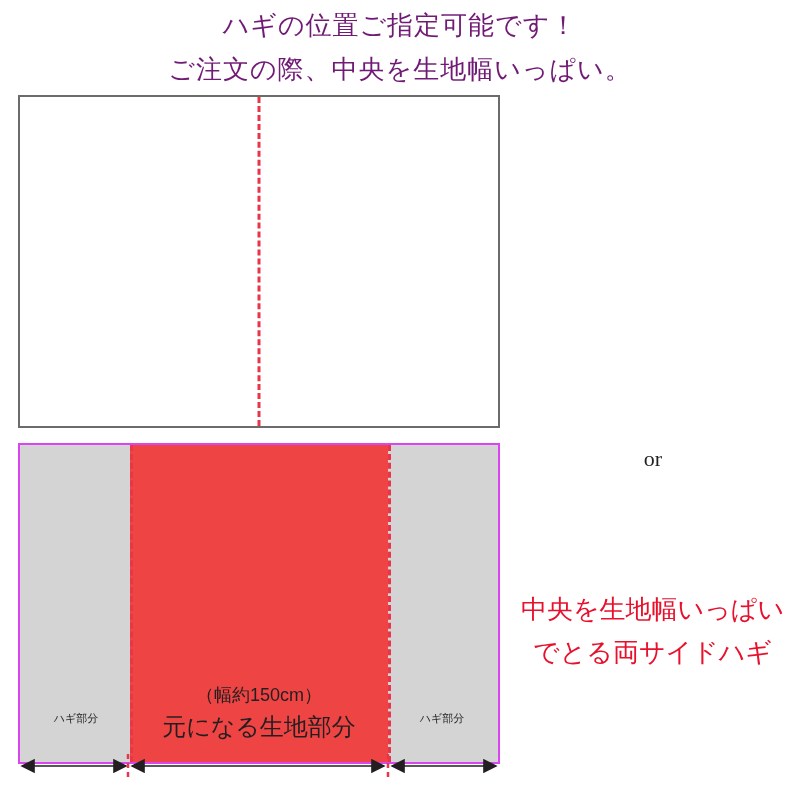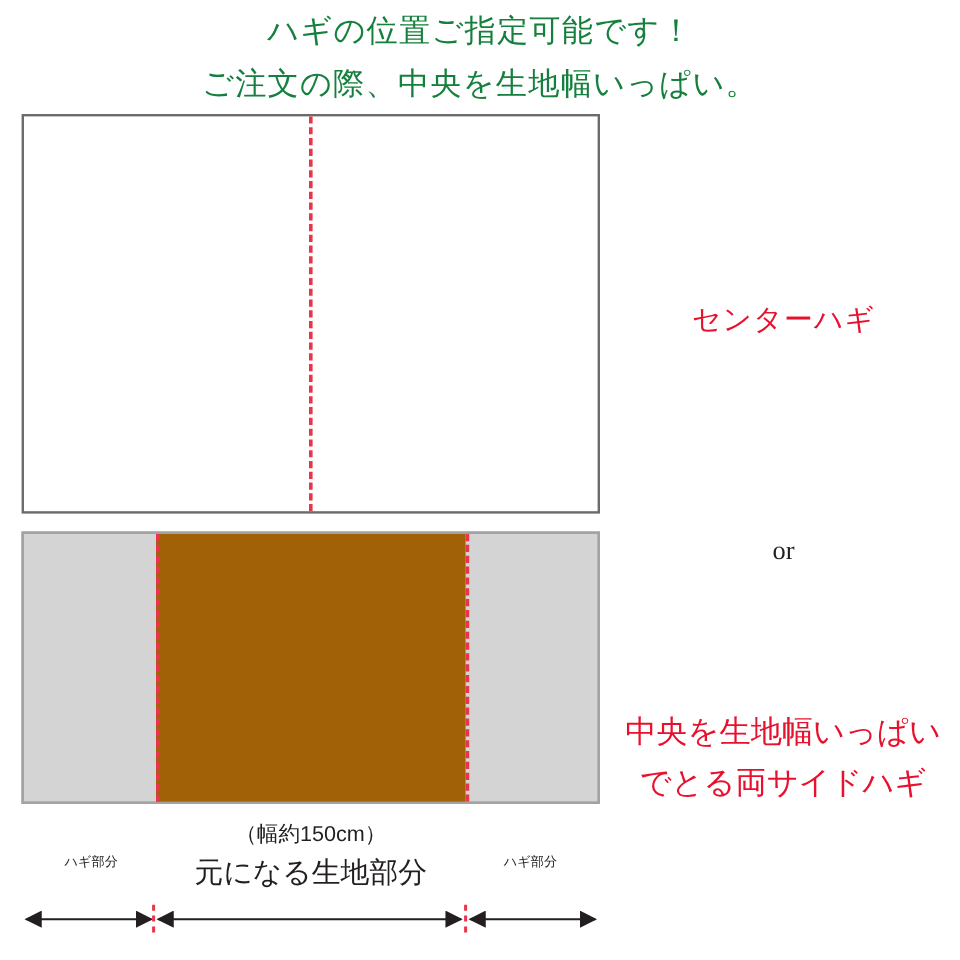--- a/index.html
+++ b/index.html
@@ -21,21 +21,21 @@
   }
 
   
   .headline {
     position: absolute;
     left: 0;
     width: 800px;
     text-align: center;
     font-size: 26px;
     letter-spacing: 1px;
-    color: #15803d;
+    color: #701a75;
     white-space: nowrap;
   }
   #headline1 { top: 8px; }
   #headline2 { top: 52px; }
 
   
   #panel-top {
     position: absolute;
     left: 18px;
     top: 95px;
@@ -54,24 +54,24 @@
     border-left: 3px dashed #e8354a;
     transform: translateX(-1.5px);
   }
 
   
   #panel-bottom {
     position: absolute;
     left: 18px;
     top: 443px;
     width: 482px;
-    height: 227px;
-    border: 2px solid #a3a3a3;
+    height: 321px;
+    border: 2px solid #d946ef;
     box-sizing: border-box;
-    background: #a16207;
+    background: #ef4444;
   }
   #panel-bottom .side {
     position: absolute;
     top: 0;
     bottom: 0;
     width: 110px;
     background: #d4d4d4;
   }
   #panel-bottom .side.left  { left: 0; }
   #panel-bottom .side.right { right: 0; }
@@ -198,20 +198,19 @@
 
       <line x1="114" y1="14" x2="366" y2="14" stroke="#231f20" stroke-width="1.6" marker-start="url(#atail)" marker-end="url(#ahead)"></line>
 
       <line x1="374" y1="14" x2="478" y2="14" stroke="#231f20" stroke-width="1.6" marker-start="url(#atail)" marker-end="url(#ahead)"></line>
 
       <line x1="110" y1="2" x2="110" y2="26" stroke="#e8354a" stroke-width="2.5" stroke-dasharray="5 4"></line>
       <line x1="370" y1="2" x2="370" y2="26" stroke="#e8354a" stroke-width="2.5" stroke-dasharray="5 4"></line>
     </svg>
   </div>
 
-  <div class="caption" id="cap-center">センターハギ</div>
   <div class="caption" id="cap-or">or</div>
   <div class="caption" id="cap-both">
     <div>中央を生地幅いっぱい</div>
     <div>でとる両サイドハギ</div>
   </div>
 
 </div>
 
 </body></html>

